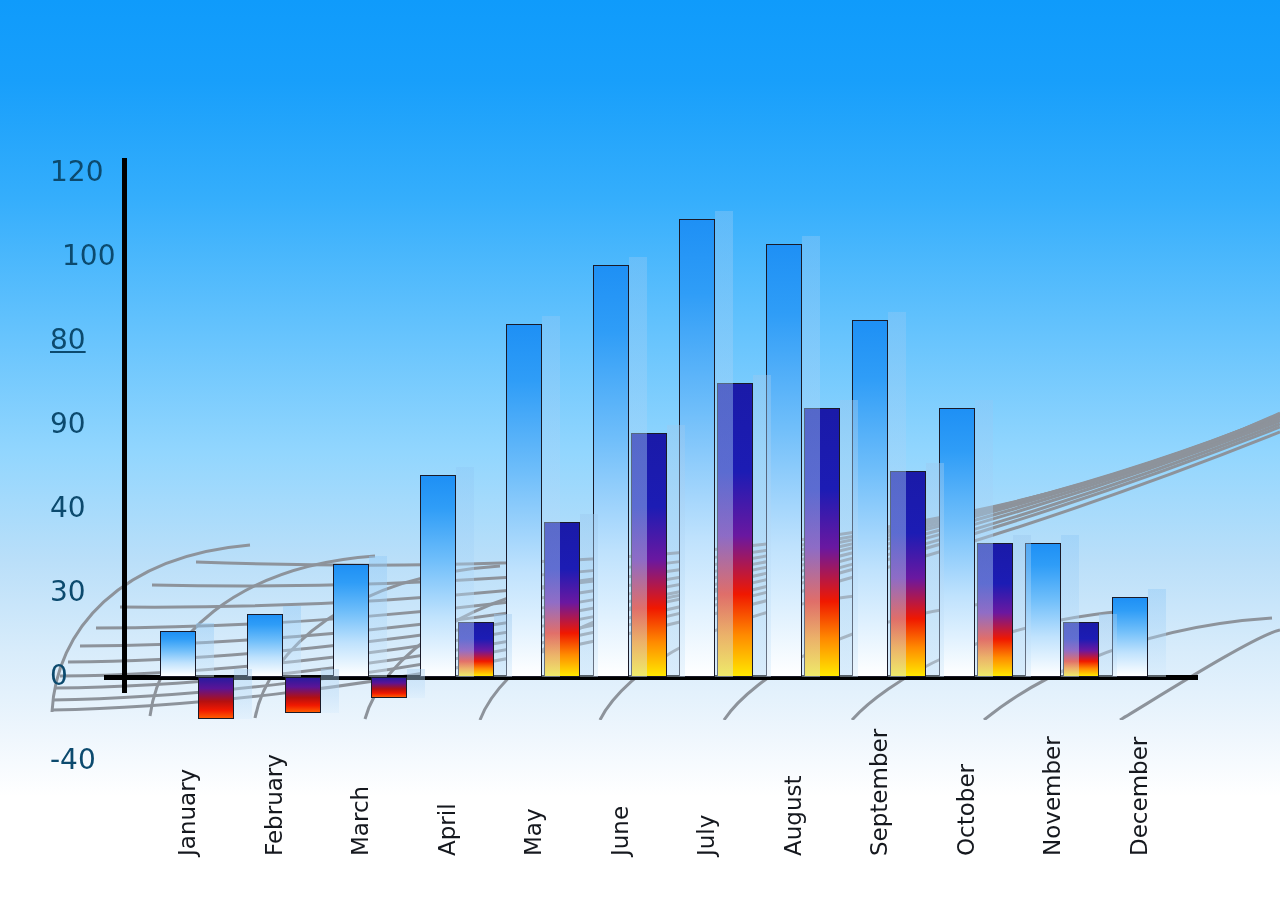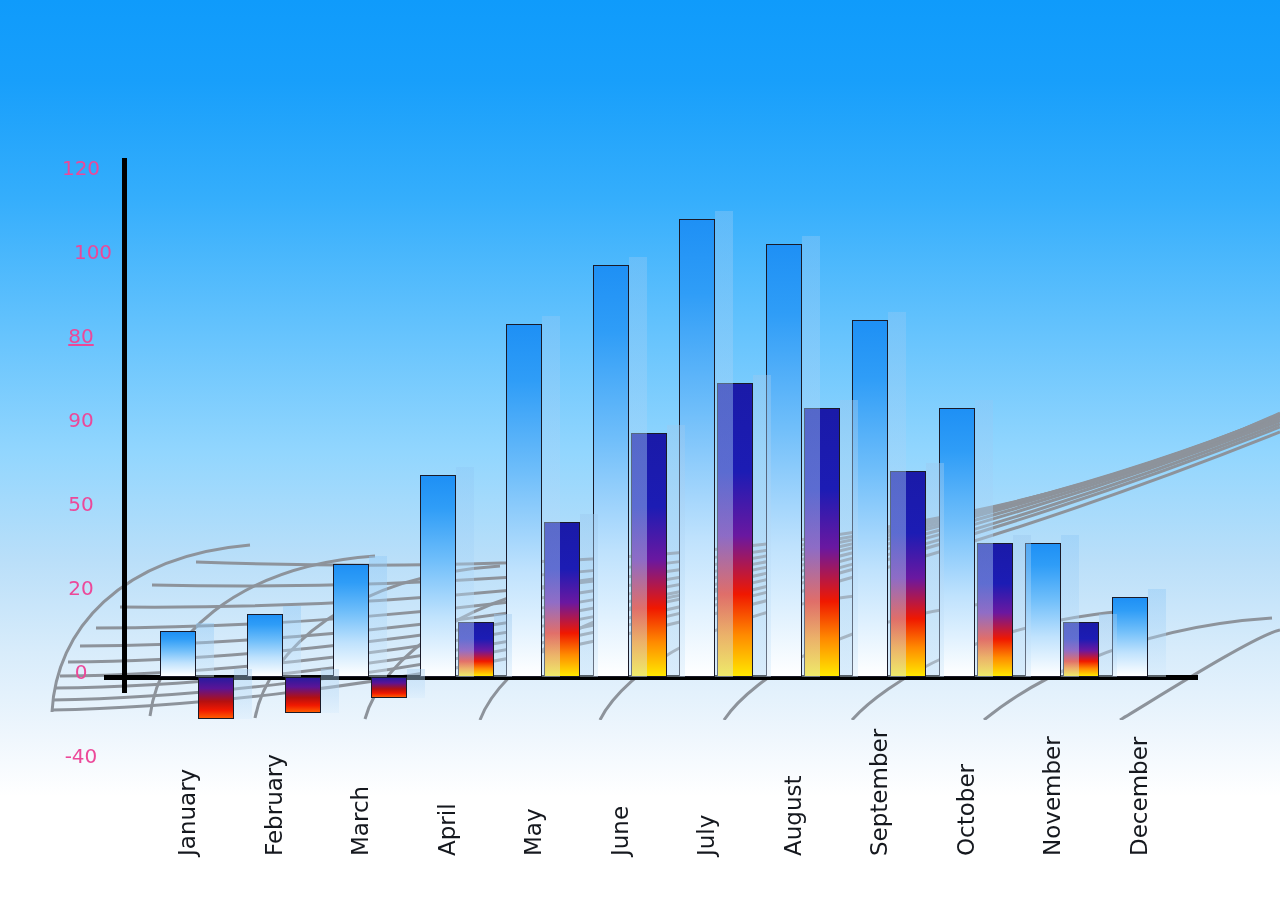--- a/index.html
+++ b/index.html
@@ -36,22 +36,22 @@
   
   .yaxis{
     position:absolute;left:122px;top:158px;width:5px;height:535px;
     background:#000;
   }
   .xaxis{
     position:absolute;left:104px;top:675px;width:1094px;height:5px;
     background:#000;
   }
   .ytick-label{
-    position:absolute;right:0;width:60px;text-align:center;
-    font-size:20px;color:#ec4899;line-height:1;
+    position:absolute;right:0;width:60px;text-align:left;
+    font-size:28px;color:#0c4a6e;line-height:1;
   }
   .bar{position:absolute;}
   .bar .face{position:absolute;left:0;top:0;right:0;bottom:0;border:1.3px solid #1a1a28;box-sizing:border-box;}
 
   
   .ghost{position:absolute;opacity:.42;}
 
   .xlabel{
     position:absolute;
     font-size:23px;color:#15181e;
@@ -195,22 +195,22 @@
         <div class="face" style="background: linear-gradient(rgb(30, 144, 245) 0%, rgb(47, 157, 247) 16%, rgb(111, 190, 250) 42%, rgb(191, 226, 253) 70%, rgb(255, 255, 255) 100%);"></div>
       </div>
     </div>
 
   <div class="yaxis"></div>
   <div class="xaxis"></div>
 
   <div id="yticks">
       <div class="ytick-label" style="left: 50px; width: 62px; top: 746px;">-40</div>
       <div class="ytick-label" style="left: 50px; width: 62px; top: 662px;">0</div>
-      <div class="ytick-label" style="left: 50px; width: 62px; top: 578px;">20</div>
-      <div class="ytick-label" style="left: 50px; width: 62px; top: 494px;">50</div>
+      <div class="ytick-label" style="left: 50px; width: 62px; top: 578px;">30</div>
+      <div class="ytick-label" style="left: 50px; width: 62px; top: 494px;">40</div>
       <div class="ytick-label" style="left: 50px; width: 62px; top: 410px;">90</div>
       <div class="ytick-label" style="left: 50px; width: 62px; top: 326px; text-decoration: underline;">80</div>
       <div class="ytick-label" style="left: 62px; width: 62px; top: 242px;">100</div>
       <div class="ytick-label" style="left: 50px; width: 62px; top: 158px;">120</div>
     </div>
   <div id="xticks">
       <div class="xlabel" style="left: 176px; top: 856px;">January</div>
       <div class="xlabel" style="left: 262.5px; top: 856px;">February</div>
       <div class="xlabel" style="left: 349px; top: 856px;">March</div>
       <div class="xlabel" style="left: 435.5px; top: 856px;">April</div>

